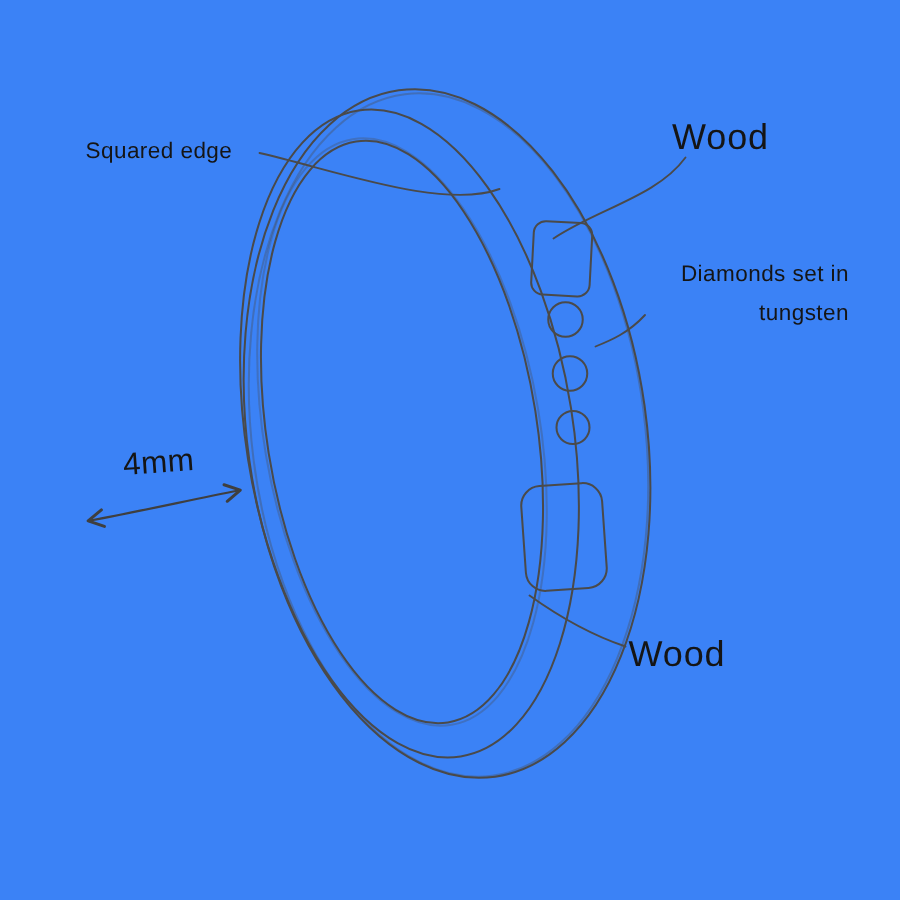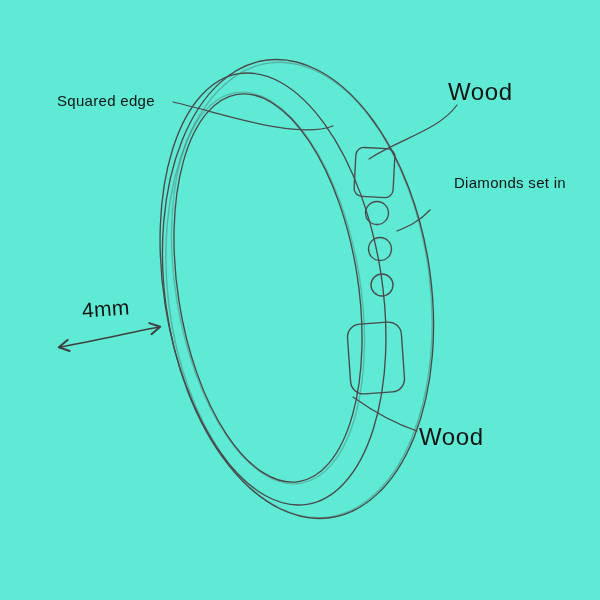--- a/index.html
+++ b/index.html
@@ -1,20 +1,20 @@
 <!DOCTYPE html>
 <html><head>
 <meta charset="utf-8">
 <style>
   html, body { margin: 0; padding: 0; background: #ffffff; }
   .canvas {
     position: relative;
     width: 600px;
     height: 600px;
-    background: #5eead4;
+    background: #3b82f6;
     font-family: "Liberation Sans", sans-serif;
     overflow: hidden;
   }
   .canvas svg {
     position: absolute;
     left: 0; top: 0;
   }
   .label {
     position: absolute;
     color: #151515;
@@ -63,19 +63,20 @@
       <path d="M 60,347 C 93,341 128,333 159,327" stroke="#3f3f3f" stroke-width="1.5" marker-start="url(#arrowhead)" marker-end="url(#arrowhead)"></path>
     </g>
   </svg>
 
   <div class="label label-squared-edge">Squared edge</div>
 
   <div class="label label-wood-top">Wood</div>
 
   <div class="label label-diamonds">
     <div>Diamonds set in</div>
+    <div>tungsten</div>
   </div>
 
   <div class="label label-width">4mm</div>
 
   <div class="label label-wood-bottom">Wood</div>
 
 </div>
 
 </body></html>

